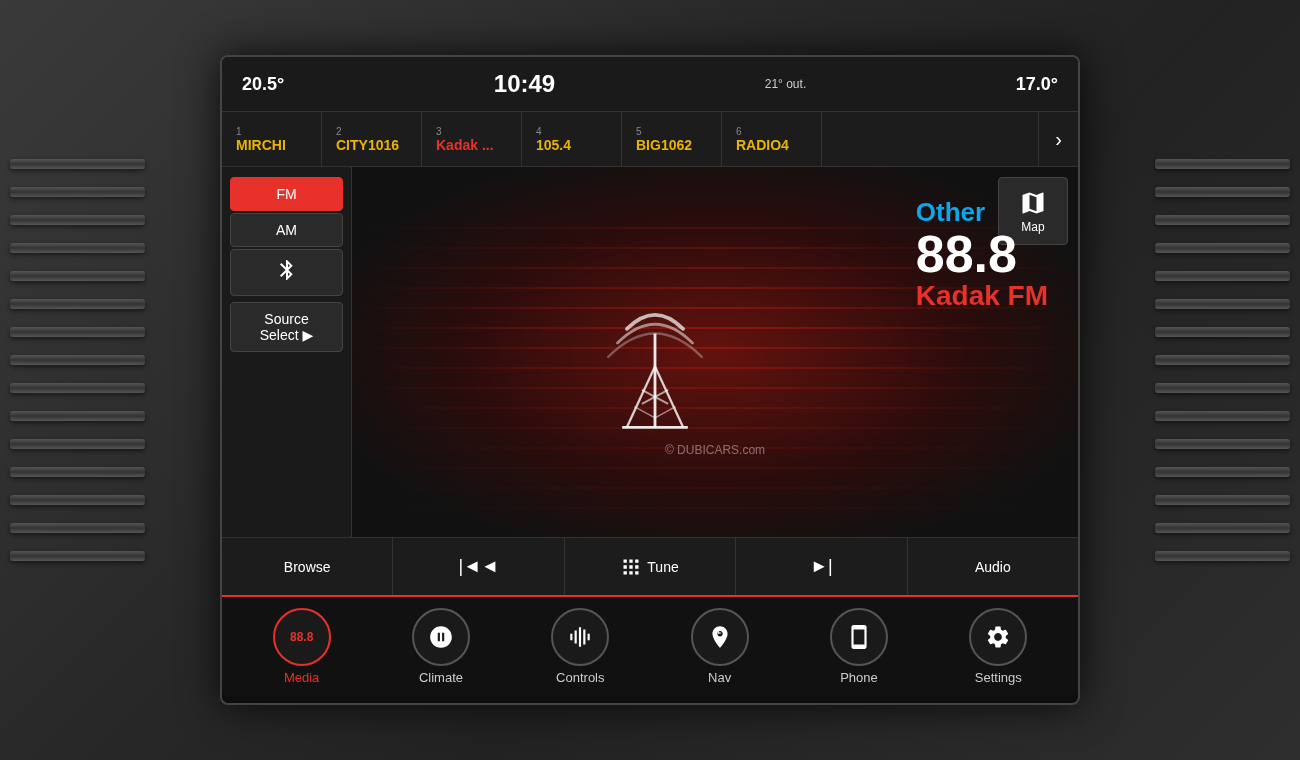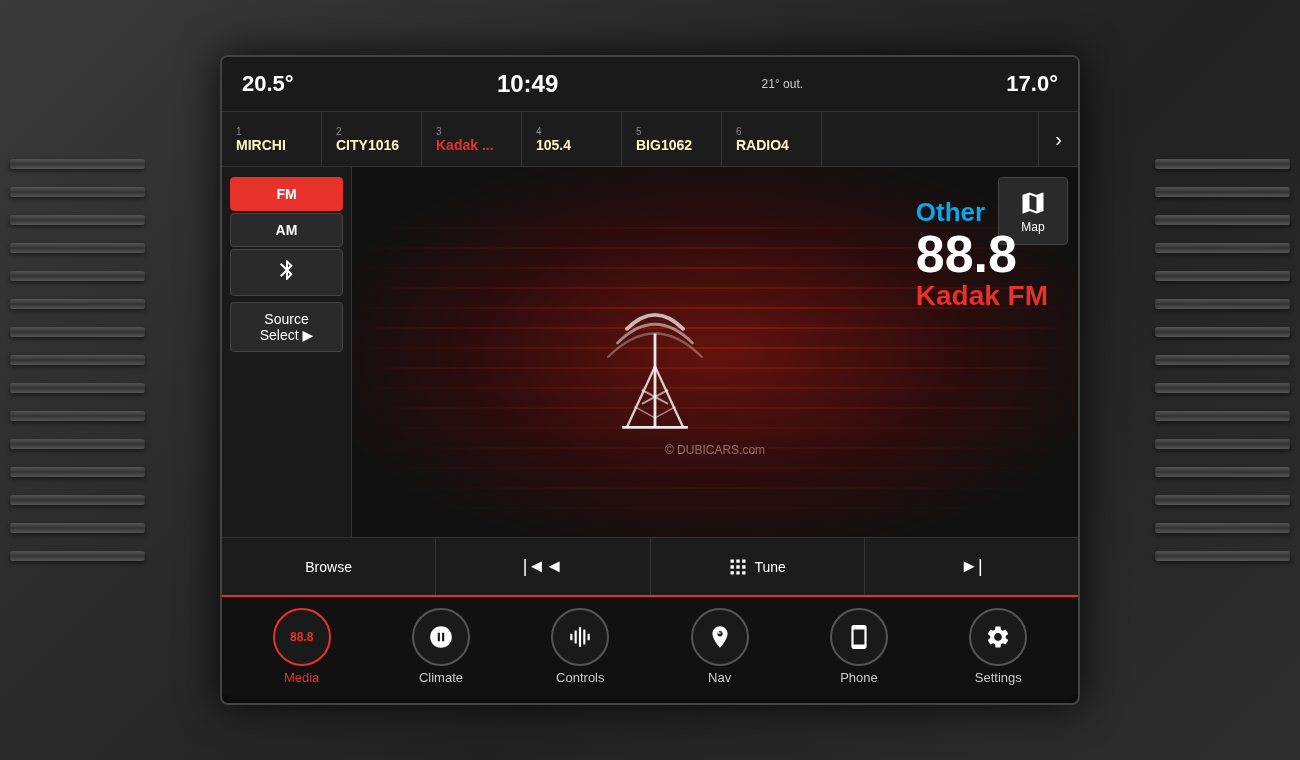--- a/index.html
+++ b/index.html
@@ -74,21 +74,21 @@
     .status-bar {
       background: #1a1a1a;
       height: 55px;
       display: flex;
       align-items: center;
       justify-content: space-between;
       padding: 0 20px;
       border-bottom: 1px solid #333;
     }
     .status-temp-left, .status-temp-right {
-      font-size: 22px;
+      font-size: 18px;
       color: #fff;
       font-weight: bold;
     }
     .status-time {
       font-size: 24px;
       color: #fff;
       font-weight: bold;
     }
     .status-outside {
       font-size: 12px;
@@ -113,21 +113,21 @@
       height: 100%;
       justify-content: center;
       min-width: 100px;
     }
     .preset-num {
       font-size: 10px;
       color: #888;
     }
     .preset-name {
       font-size: 14px;
-      color: #fef9c3;
+      color: #eab308;
       font-weight: bold;
     }
     .preset-name.active { color: #e8312a; }
     .preset-arrow {
       margin-left: auto;
       width: 40px;
       height: 55px;
       display: flex;
       align-items: center;
       justify-content: center;
@@ -157,21 +157,21 @@
     }
     .source-btn {
       background: #2a2a2a;
       border: 1px solid #444;
       border-radius: 4px;
       color: #fff;
       padding: 8px 12px;
       text-align: center;
       cursor: pointer;
       font-size: 14px;
-      font-weight: bold;
+      font-weight: normal;
     }
     .source-btn.active {
       background: #e8312a;
       border-color: #e8312a;
       color: #fff;
     }
     .source-btn.bluetooth {
       background: #2a2a2a;
       font-size: 18px;
     }
@@ -488,20 +488,23 @@
       </div>
       <div class="ctrl-btn">
         <svg width="20" height="20" viewBox="0 0 24 24" fill="white">
           <path d="M3 3h4v4H3zm7 0h4v4h-4zm7 0h4v4h-4zM3 10h4v4H3zm7 0h4v4h-4zm7 0h4v4h-4zM3 17h4v4H3zm7 0h4v4h-4zm7 0h4v4h-4z"></path>
         </svg>
         <span>Tune</span>
       </div>
       <div class="ctrl-btn">
         <span style="font-size:18px;">►|</span>
       </div>
+      <div class="ctrl-btn">
+        <span>Audio</span>
+      </div>
     </div>
 
     <div class="bottom-nav">
 
       <div class="nav-item">
         <div class="nav-icon-circle active">
           <span style="font-size:12px;color:#e8312a;font-weight:bold;">88.8</span>
         </div>
         <span class="nav-label active">Media</span>
       </div>

